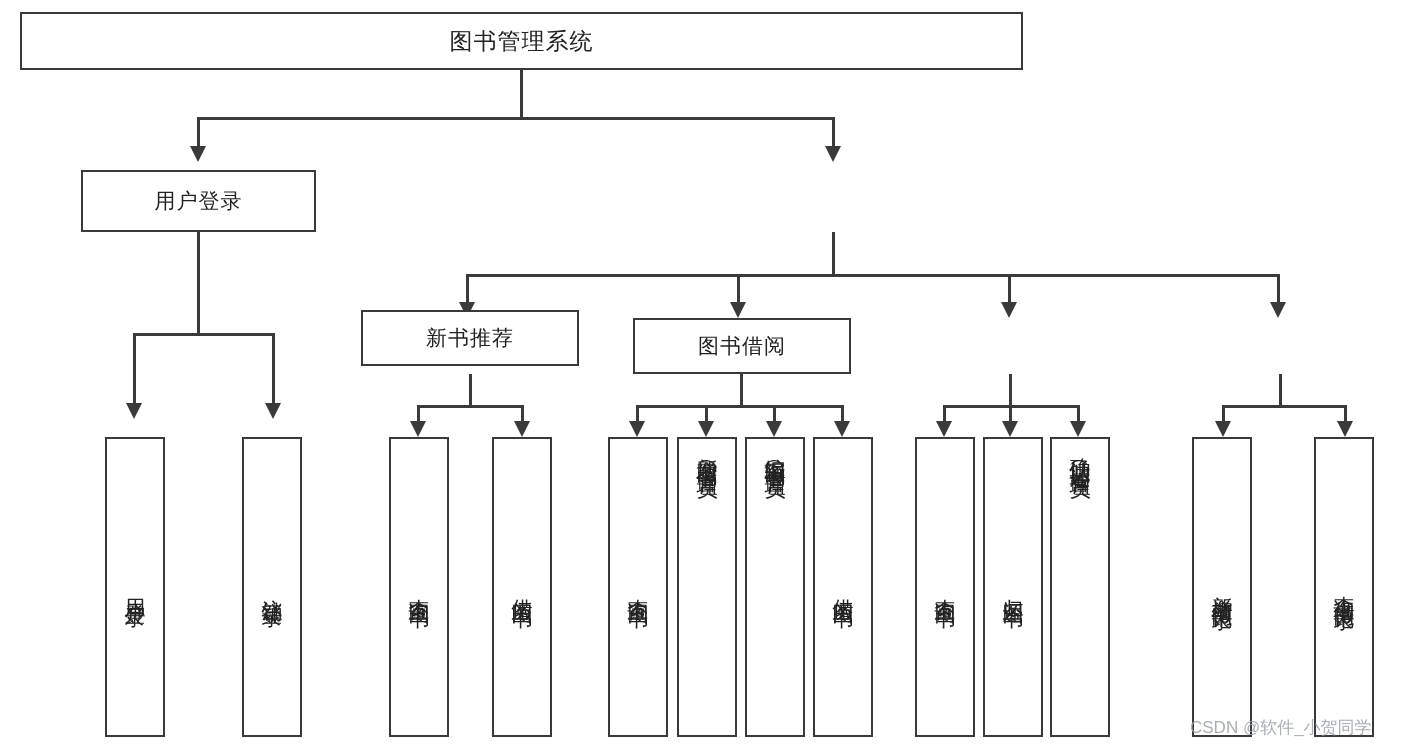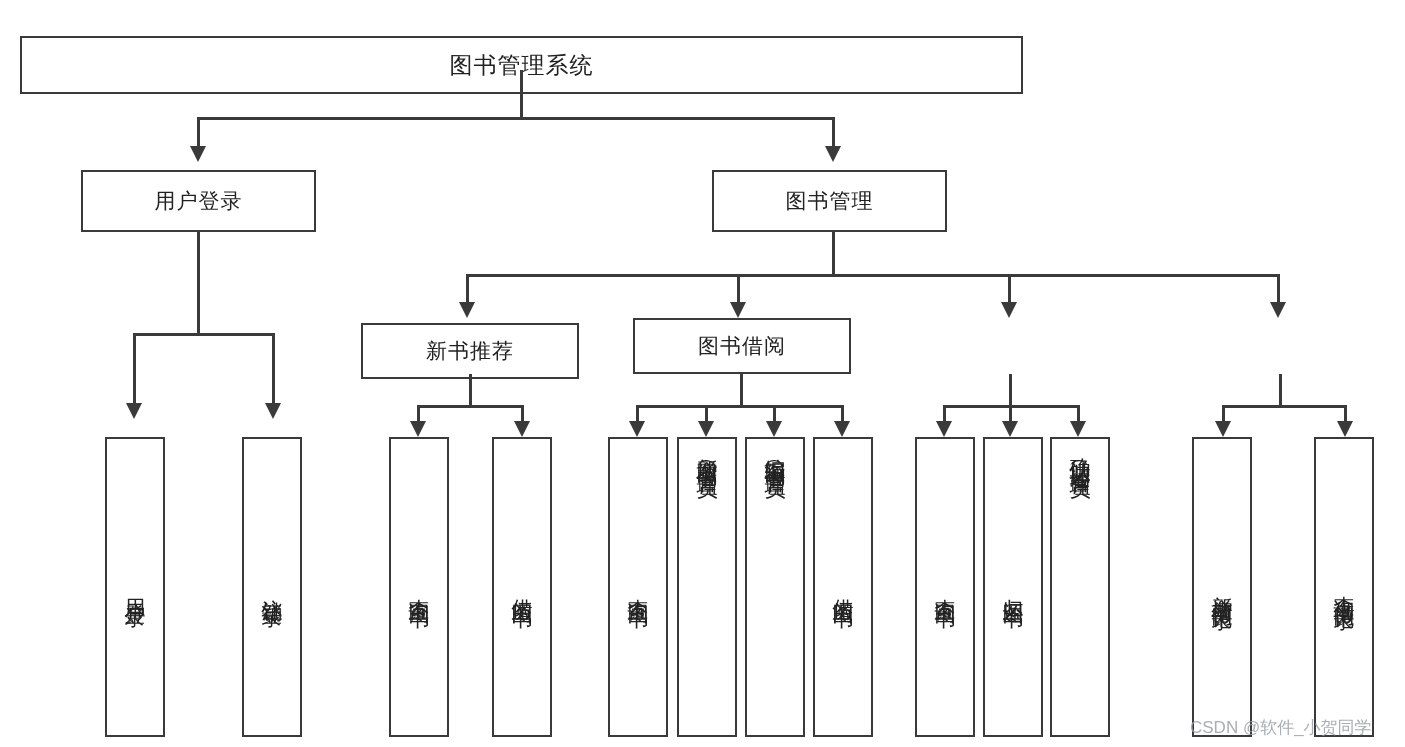--- a/index.html
+++ b/index.html
@@ -43,21 +43,20 @@
     letter-spacing: 3px;
     white-space: nowrap;
     display: block;
     padding-top: 2px;
   }
   .node.vertical.align-top {
     align-items: flex-start;
   }
   .node.root {
     font-size: 23px;
-    margin-top: 24px;
   }
   .edge {
     position: absolute;
     background: #3a3a3a;
   }
   .edge.v { width: 3px; }
   .edge.h { height: 3px; }
   .arrow {
     position: absolute;
     width: 0;
@@ -85,44 +84,41 @@
 
   <div class="edge v" style="left:520px; top:70px; width:3px; height:48px;"></div>
   <div class="edge h" style="left:197px; top:117px; width:638px; height:3px;"></div>
   <div class="edge v" style="left:197px; top:117px; width:3px; height:31px;"></div>
   <div class="arrow" style="left:190px; top:146px;"></div>
   <div class="edge v" style="left:832px; top:117px; width:3px; height:31px;"></div>
   <div class="arrow" style="left:825px; top:146px;"></div>
 
   <div class="node horizontal" style="left:81px; top:170px; width:235px; height:62px;">
     <span>用户登录</span>
-  </div>
-  <div class="node horizontal" style="left:712px; top:170px; width:235px; height:62px;">
-    <span>图书管理</span>
   </div>
 
   <div class="edge v" style="left:197px; top:232px; width:3px; height:103px;"></div>
   <div class="edge h" style="left:133px; top:333px; width:142px; height:3px;"></div>
   <div class="edge v" style="left:133px; top:333px; width:3px; height:72px;"></div>
   <div class="arrow" style="left:126px; top:403px;"></div>
   <div class="edge v" style="left:272px; top:333px; width:3px; height:72px;"></div>
   <div class="arrow" style="left:265px; top:403px;"></div>
 
   <div class="edge v" style="left:832px; top:232px; width:3px; height:44px;"></div>
   <div class="edge h" style="left:466px; top:274px; width:814px; height:3px;"></div>
   <div class="edge v" style="left:466px; top:274px; width:3px; height:30px;"></div>
   <div class="arrow" style="left:459px; top:302px;"></div>
   <div class="edge v" style="left:737px; top:274px; width:3px; height:30px;"></div>
   <div class="arrow" style="left:730px; top:302px;"></div>
   <div class="edge v" style="left:1008px; top:274px; width:3px; height:30px;"></div>
   <div class="arrow" style="left:1001px; top:302px;"></div>
   <div class="edge v" style="left:1277px; top:274px; width:3px; height:30px;"></div>
   <div class="arrow" style="left:1270px; top:302px;"></div>
 
-  <div class="node horizontal" style="left:361px; top:323px; width:218px; height:56px;">
+  <div class="node horizontal" style="left:361px; top:310px; width:218px; height:56px;">
     <span>新书推荐</span>
   </div>
   <div class="node horizontal" style="left:633px; top:318px; width:218px; height:56px;">
     <span>图书借阅</span>
   </div>
 
   <div class="edge v" style="left:469px; top:374px; width:3px; height:33px;"></div>
   <div class="edge h" style="left:417px; top:405px; width:107px; height:3px;"></div>
   <div class="edge v" style="left:417px; top:405px; width:3px; height:18px;"></div>
   <div class="arrow" style="left:410px; top:421px;"></div>

